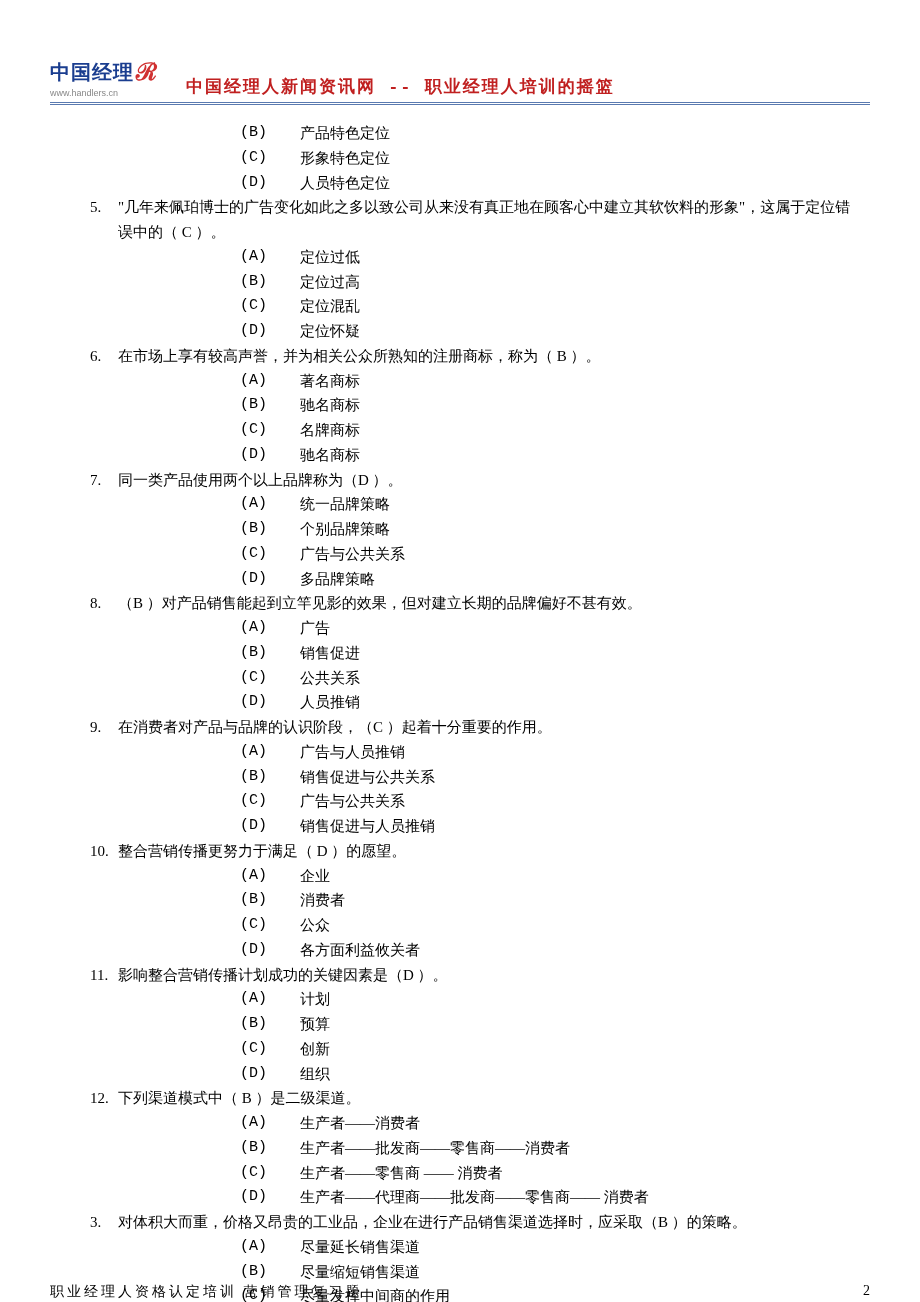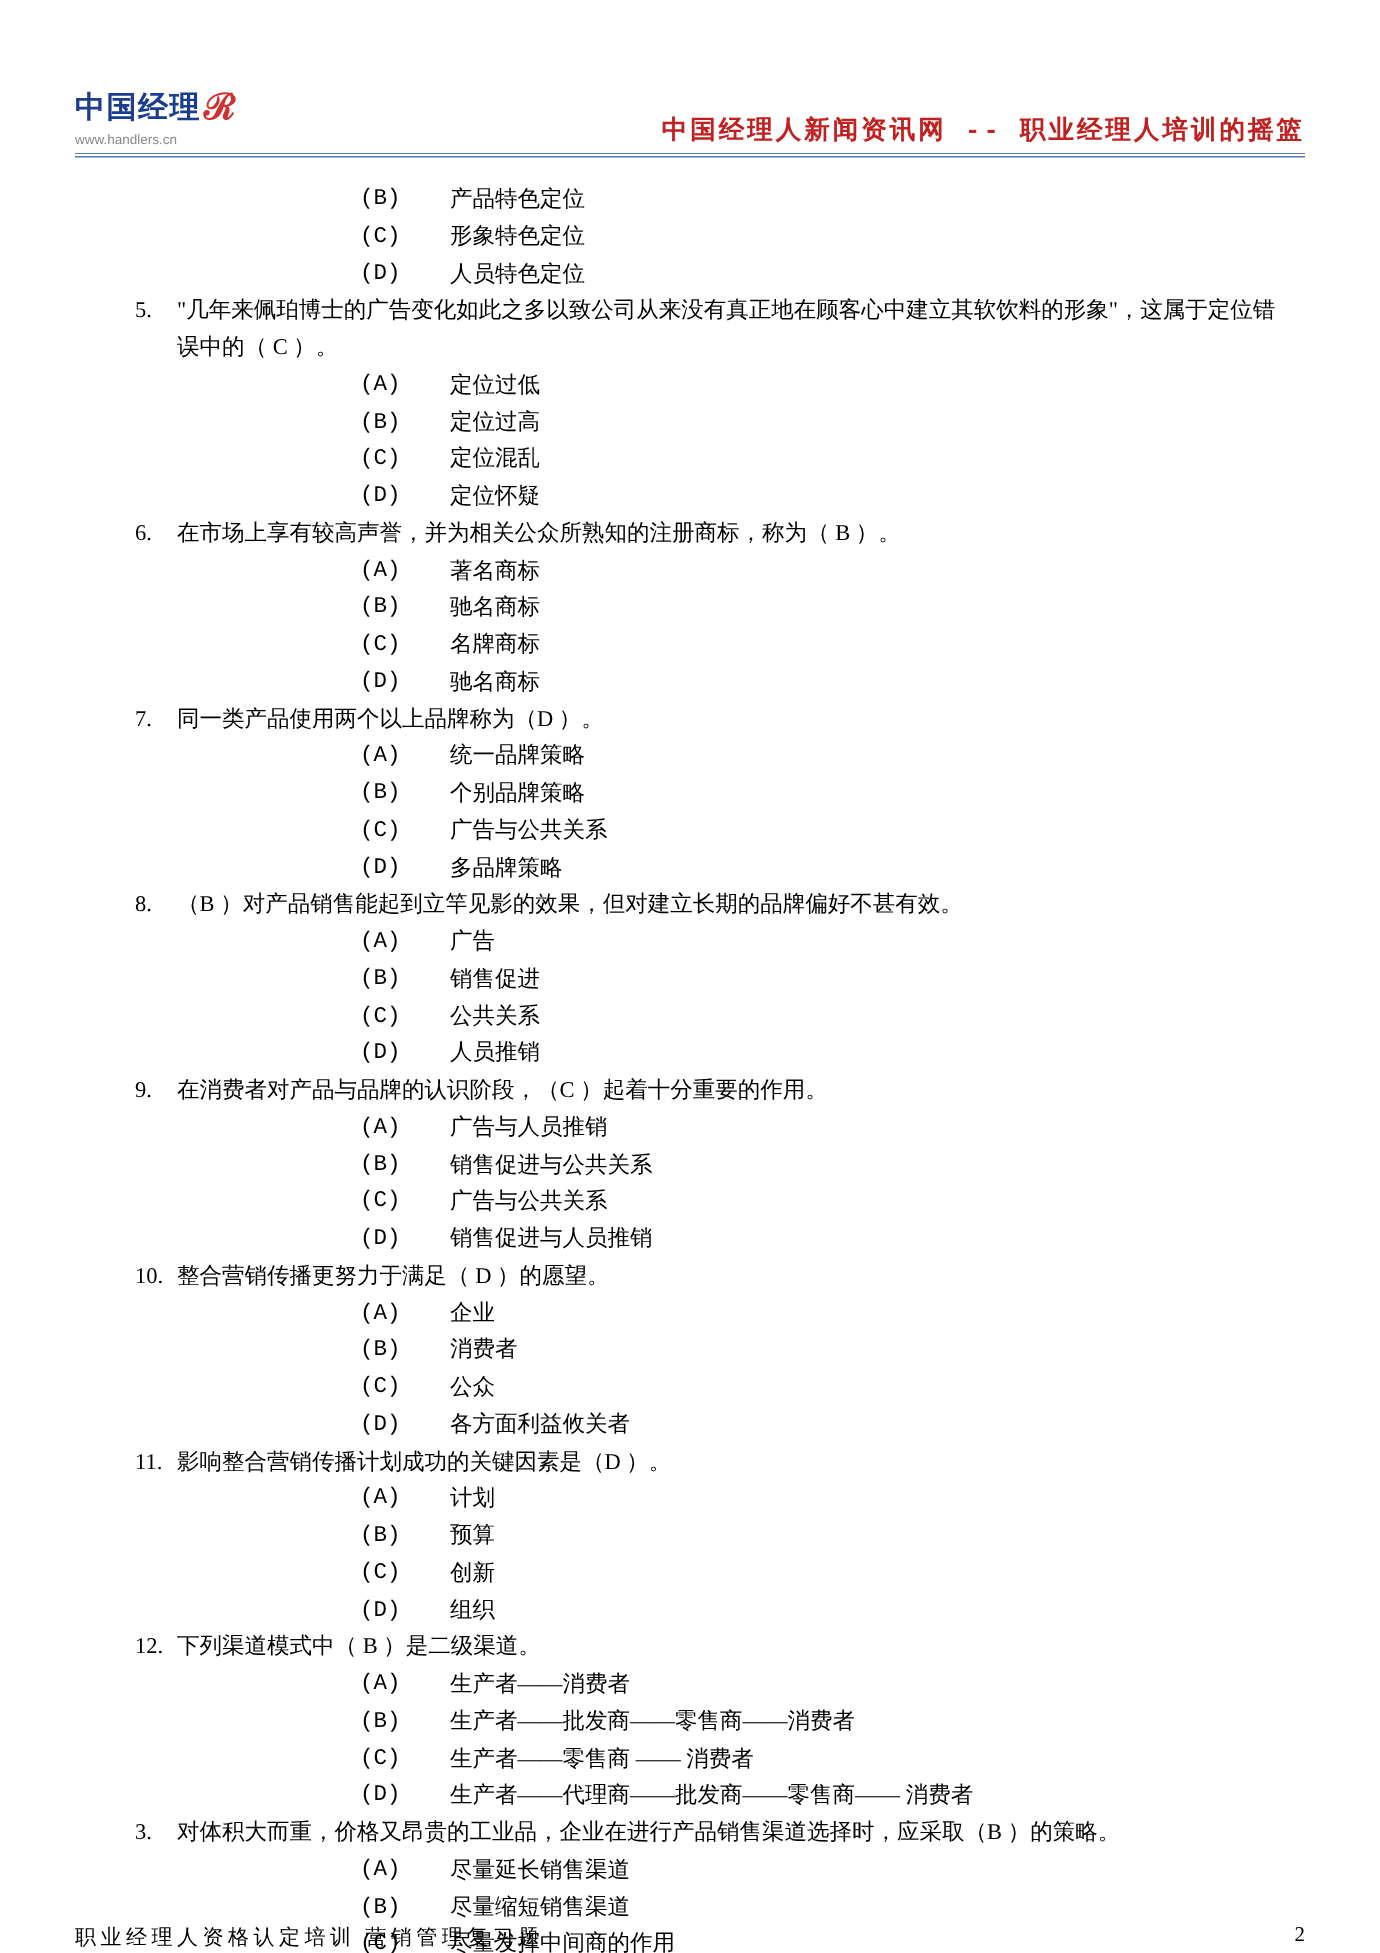--- a/index.html
+++ b/index.html
@@ -13,23 +13,23 @@
   }
   .page {
     padding: 60px 50px 40px 50px;
     box-sizing: border-box;
     width: 920px;
     min-height: 1302px;
     position: relative;
   }
   .header {
     display: flex;
-    justify-content: space-between;
     align-items: flex-end;
     padding-bottom: 2px;
+    gap: 28px;
   }
   .logo-block {
     display: flex;
     flex-direction: column;
     line-height: 1;
   }
   .logo-main {
     font-family: "KaiTi", "STKaiti", serif;
     font-weight: bold;
     font-size: 20px;

